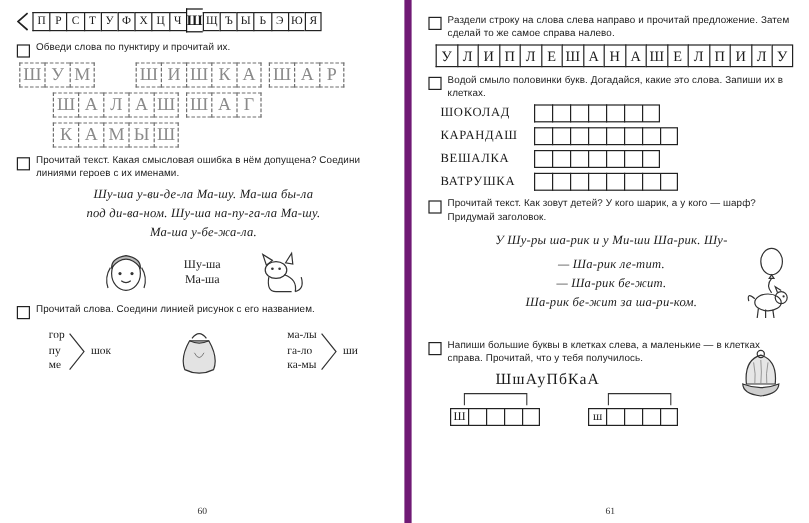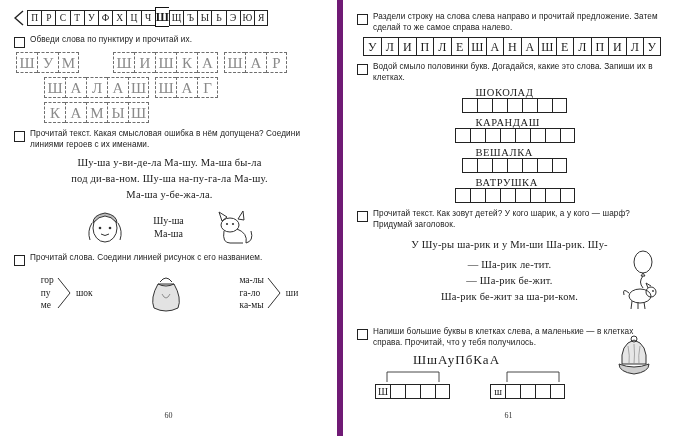--- a/index.html
+++ b/index.html
@@ -97,20 +97,21 @@
   }
   .tcell:last-child { border-right: 1px dashed #6f6f6f; }
 
   
   .story {
     font-size: 10.5px;
     line-height: 16px;
     text-align: center;
     margin: 5px 4px 4px 4px;
     letter-spacing: 0.2px;
+    font-style: italic;
   }
 
   
   .pic-row { display: flex; align-items: center; justify-content: center; gap: 26px; margin: 2px 0 6px 0; }
   .pic-label { font-size: 10px; line-height: 13px; text-align: center; }
 
   
   .match {
     display: flex;
     justify-content: space-around;
@@ -128,21 +129,21 @@
     width: 17.5px; height: 19px;
     border: 1px solid #222;
     border-right: none;
     font-size: 12px;
     line-height: 18px;
     text-align: center;
   }
   .lcell:last-child { border-right: 1px solid #222; }
 
   
-  .wordrow { display: flex; align-items: center; margin: 4px 0 4px 10px; flex-direction: column; }
+  .wordrow { display: flex; align-items: center; margin: 4px 0 4px 10px; }
   .wordrow .w {
     font-size: 10.5px;
     width: 78px;
     letter-spacing: 0.6px;
   }
   .emptycells { display: flex; }
   .ecell {
     width: 15px; height: 15px;
     border: 1px solid #222;
     border-right: none;
@@ -158,21 +159,21 @@
     border: 1px solid #222;
     border-right: none;
     font-size: 10px;
     line-height: 14px;
     text-align: center;
   }
   .bcell:last-child { border-right: 1px solid #222; }
 
   .page-num {
     position: absolute;
-    bottom: 16px;
+    bottom: 6px;
     width: 100%;
     left: 0;
     text-align: center;
     font-size: 8px;
     color: #333;
   }
   svg { display: block; }
 </style>
 </head>
 <body>

